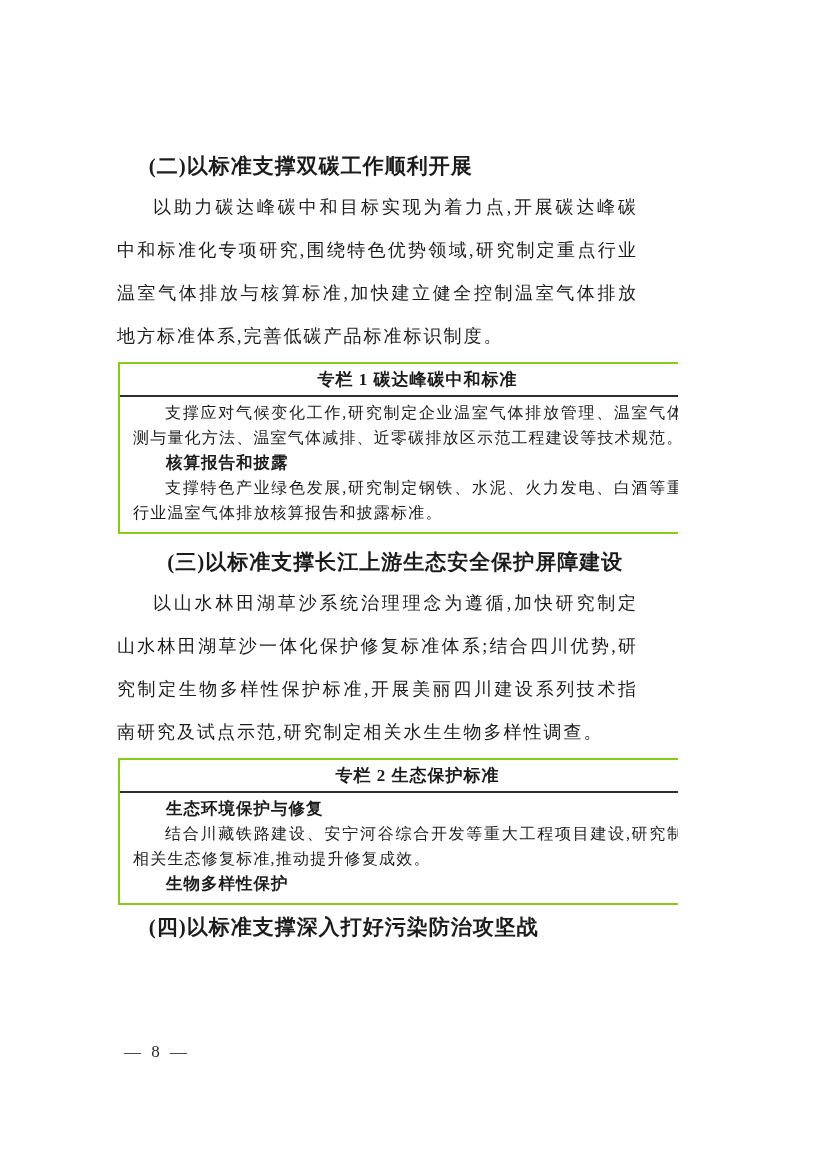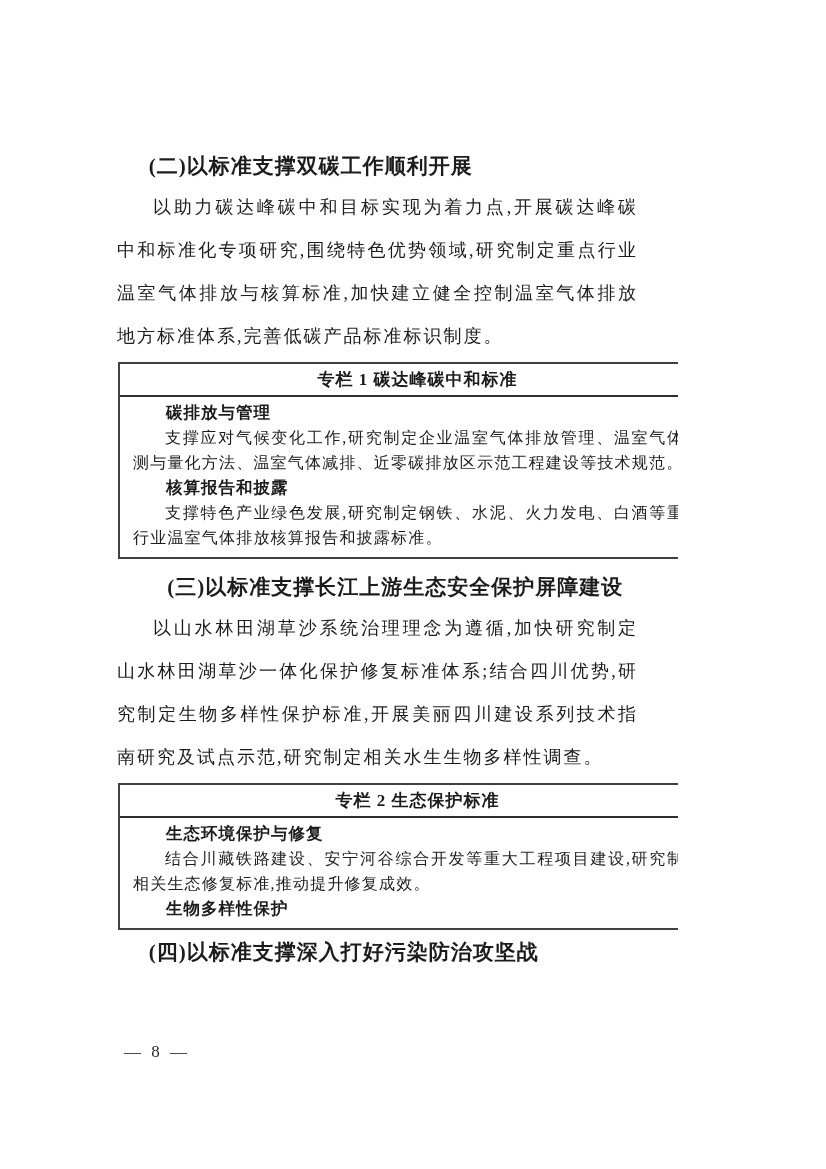--- a/index.html
+++ b/index.html
@@ -32,21 +32,21 @@
     font-size: 18px;
     line-height: 43px;
     letter-spacing: 2px;
     text-align: justify;
     text-indent: 2em;
   }
   .box {
     box-sizing: border-box;
     width: 599px;
     margin: 4px 0 0 5px;
-    border: 2px solid #404040;
+    border: 2px solid #84cc16;
     background: #ffffff;
   }
   .box-title {
     border-bottom: 2px solid #2e2e2e;
     text-align: center;
     font-weight: bold;
     font-size: 17px;
     line-height: 22px;
     padding: 5px 0 4px;
     letter-spacing: 1px;
@@ -82,21 +82,20 @@
 
 <div class="page">
 
   <h2 class="hd">(二)以标准支撑双碳工作顺利开展</h2>
 
   <p class="bodytext">以助力碳达峰碳中和目标实现为着力点,开展碳达峰碳中和标准化专项研究,围绕特色优势领域,研究制定重点行业温室气体排放与核算标准,加快建立健全控制温室气体排放地方标准体系,完善低碳产品标准标识制度。</p>
 
   <div class="box">
     <div class="box-title">专栏 1  碳达峰碳中和标准</div>
     <div class="box-body">
-      <div class="box-sub">碳排放与管理</div>
       <p class="box-text">支撑应对气候变化工作,研究制定企业温室气体排放管理、温室气体监测与量化方法、温室气体减排、近零碳排放区示范工程建设等技术规范。</p>
       <div class="box-sub">核算报告和披露</div>
       <p class="box-text">支撑特色产业绿色发展,研究制定钢铁、水泥、火力发电、白酒等重点行业温室气体排放核算报告和披露标准。</p>
     </div>
   </div>
 
   <h2 class="hd mt">(三)以标准支撑长江上游生态安全保护屏障建设</h2>
 
   <p class="bodytext">以山水林田湖草沙系统治理理念为遵循,加快研究制定山水林田湖草沙一体化保护修复标准体系;结合四川优势,研究制定生物多样性保护标准,开展美丽四川建设系列技术指南研究及试点示范,研究制定相关水生生物多样性调查。</p>
 

